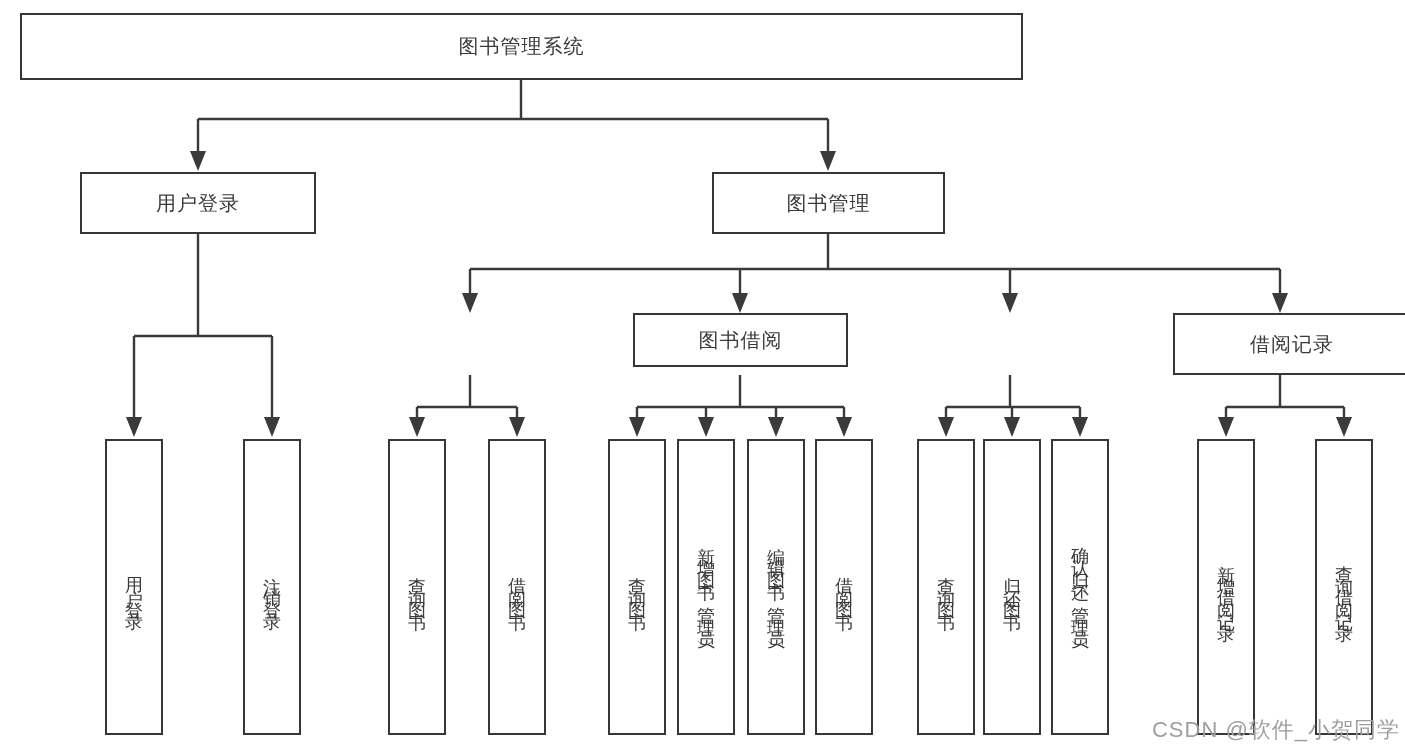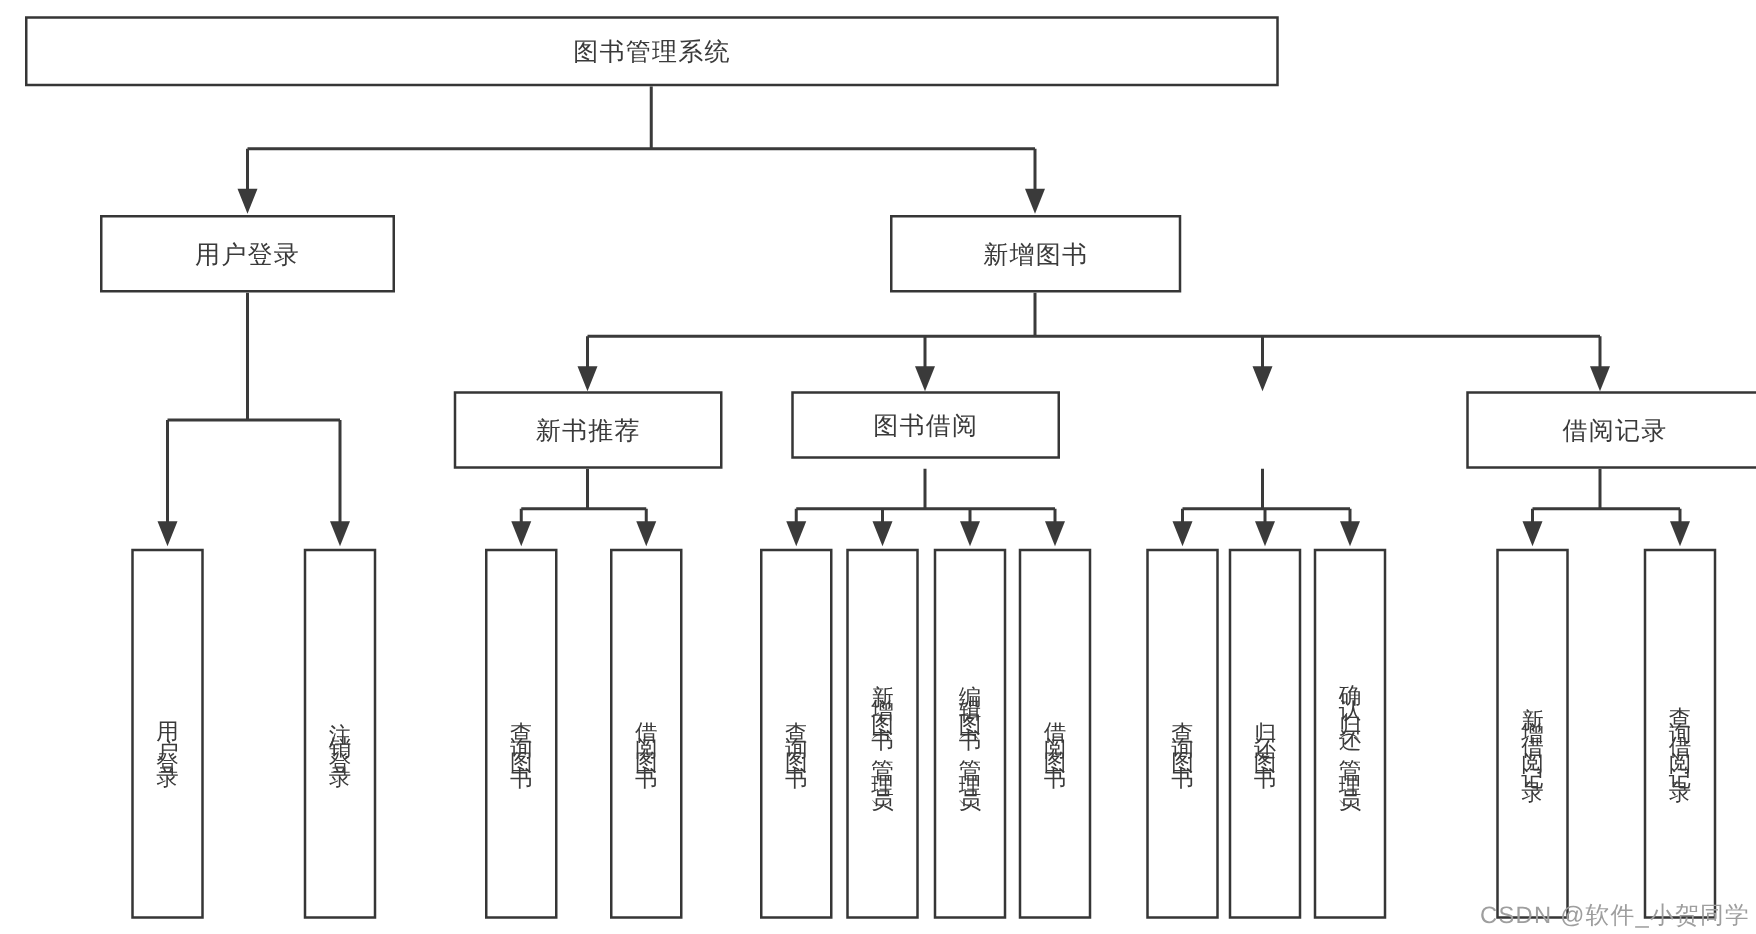--- a/index.html
+++ b/index.html
@@ -54,21 +54,21 @@
     writing-mode: vertical-rl;
     text-orientation: mixed;
     font-size: 18px;
     line-height: 1;
     letter-spacing: 12px;
   }
   .watermark {
     position: absolute;
     right: 5px;
     bottom: 2px;
-    font-size: 19px;
+    font-size: 22px;
     color: #9e9e9e;
     letter-spacing: 1px;
     z-index: 10;
     white-space: nowrap;
   }
 </style>
 </head>
 <body>
 
 <div class="canvas">
@@ -116,34 +116,31 @@
       <polygon points="1072,417 1088,417 1080,437"></polygon>
     </g>
 
     <g>
       <path d="M1280 375 V407 M1226 407 H1344 M1226 407 V419 M1344 407 V419"></path>
       <polygon points="1218,417 1234,417 1226,437"></polygon>
       <polygon points="1336,417 1352,417 1344,437"></polygon>
     </g>
   </svg>
 
-  <div class="node root-node" style="left:20px; top:13px; width:1003px; height:56px;">
+  <div class="node root-node" style="left:20px; top:13px; width:1003px; height:67px;">
     <span>图书管理系统</span>
   </div>
 
   <div class="node h-node" style="left:80px; top:172px; width:236px; height:62px;">
     <span>用户登录</span>
   </div>
   <div class="node h-node" style="left:712px; top:172px; width:233px; height:62px;">
-    <span>新增图书</span>
+    <span>图书管理</span>
   </div>
 
-  <div class="node h-node" style="left:363px; top:313px; width:215px; height:62px;">
-    <span>新书推荐</span>
-  </div>
   <div class="node h-node" style="left:633px; top:313px; width:215px; height:54px;">
     <span>图书借阅</span>
   </div>
   <div class="node h-node" style="left:1173px; top:313px; width:238px; height:62px;">
     <span>借阅记录</span>
   </div>
 
   <div class="node leaf-node" style="left:105px; top:439px; width:58px; height:296px;">
     <span>用户登录</span>
   </div>

